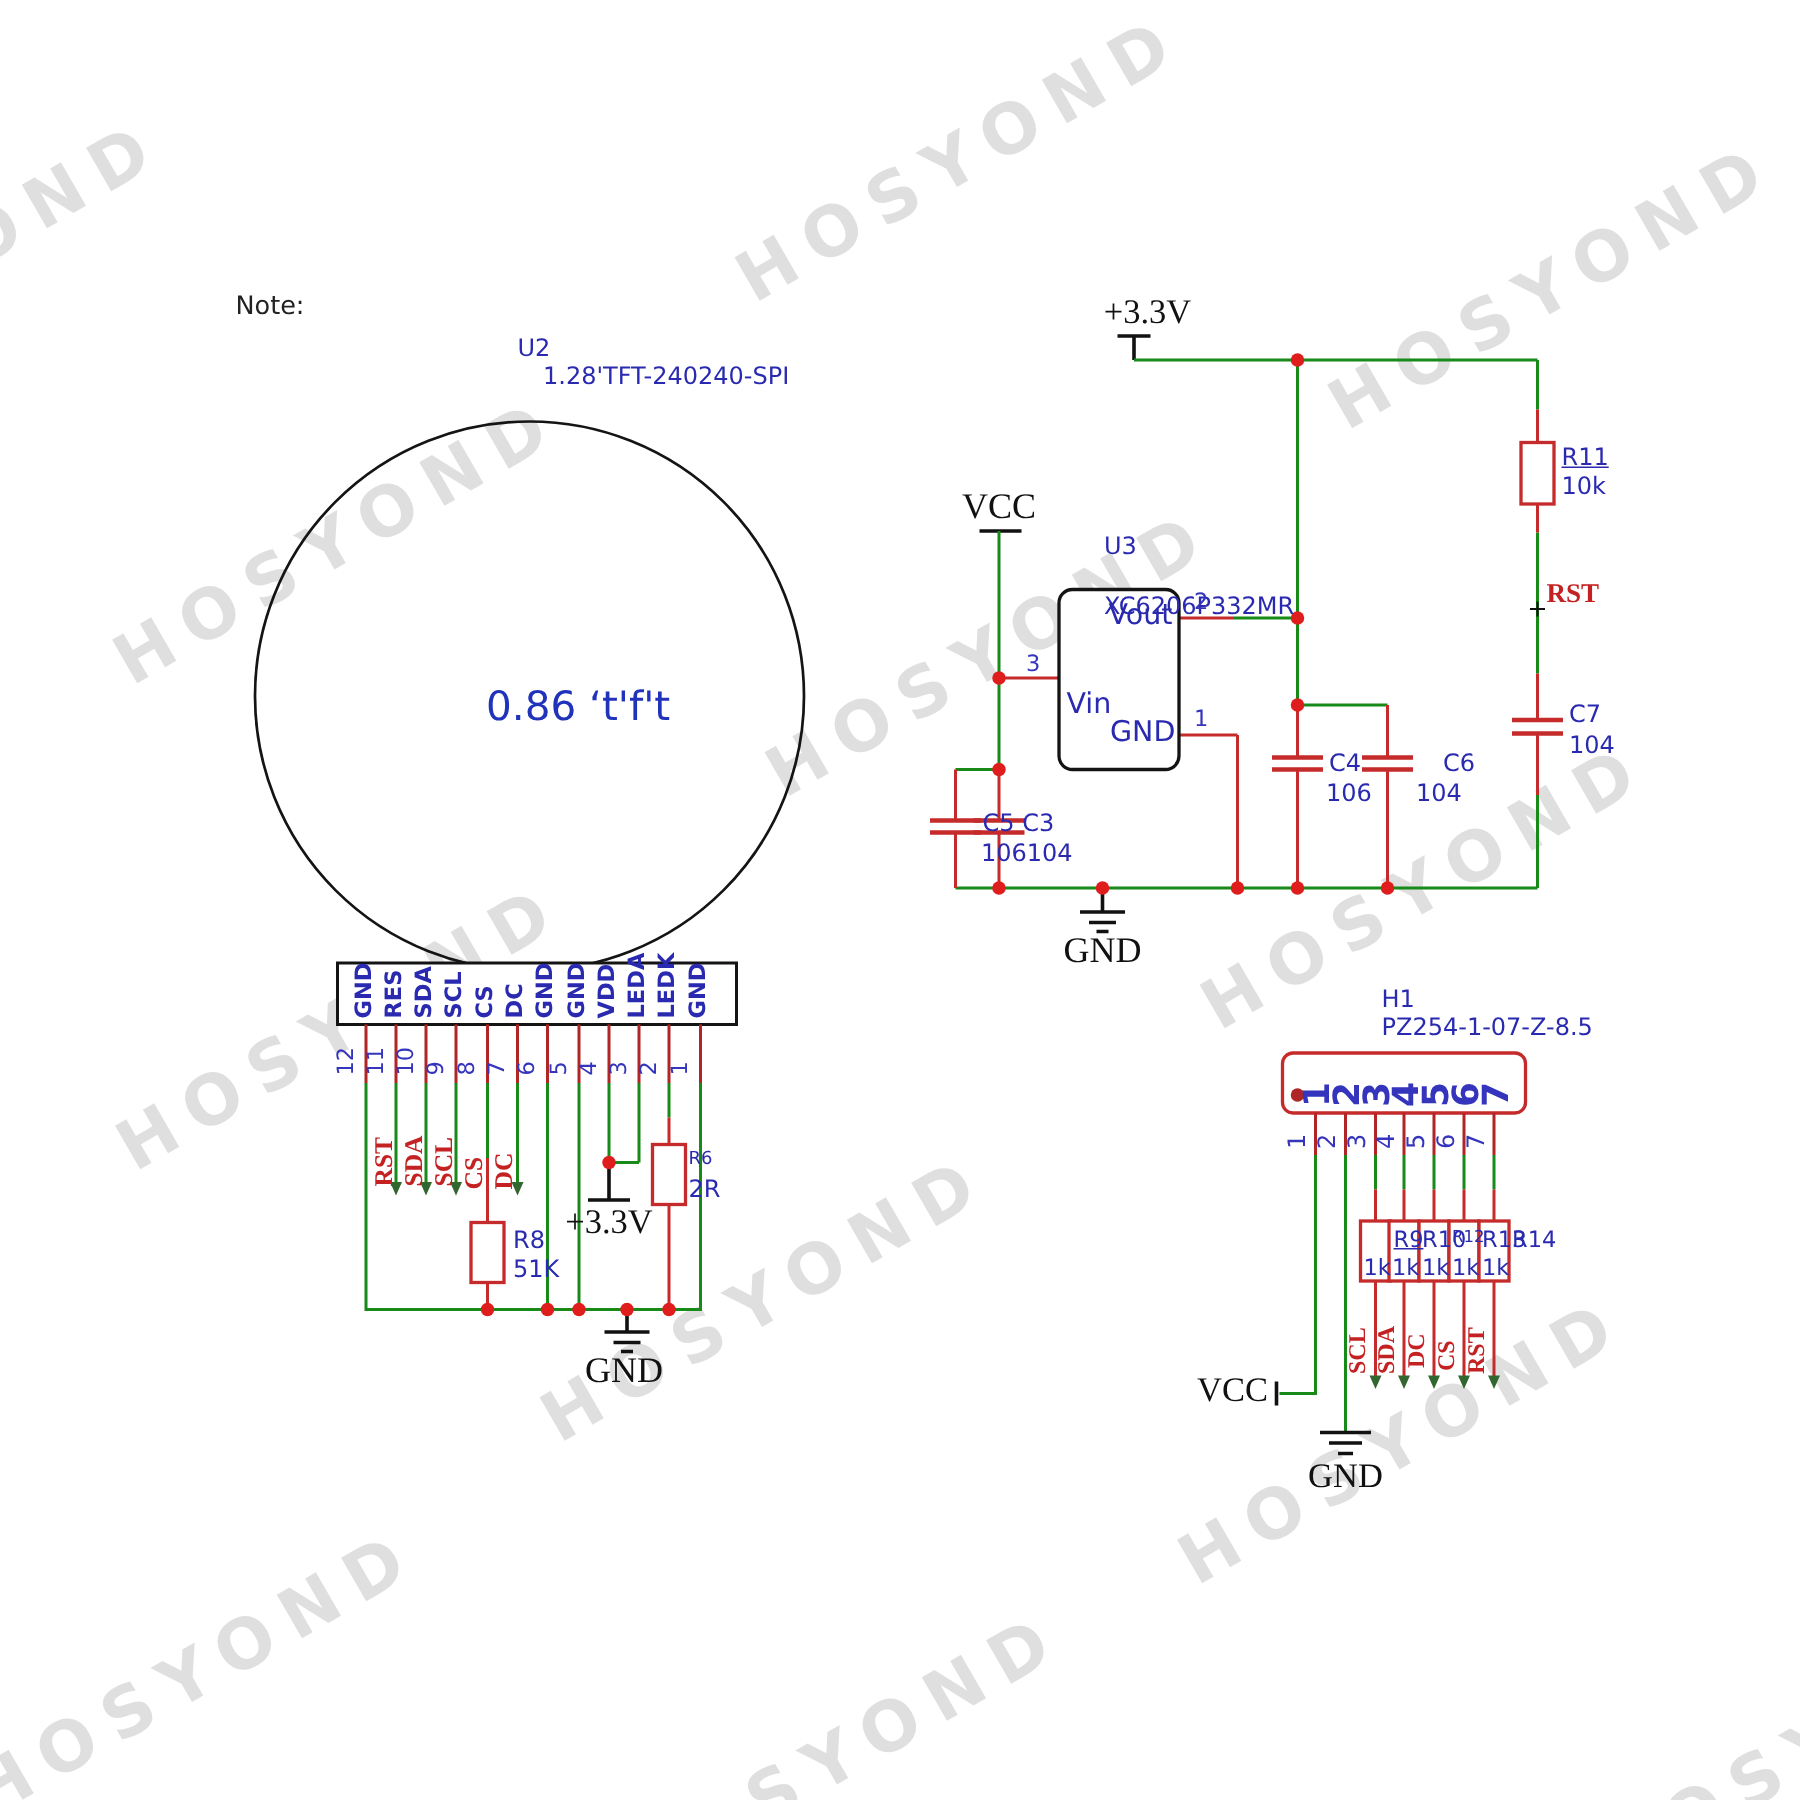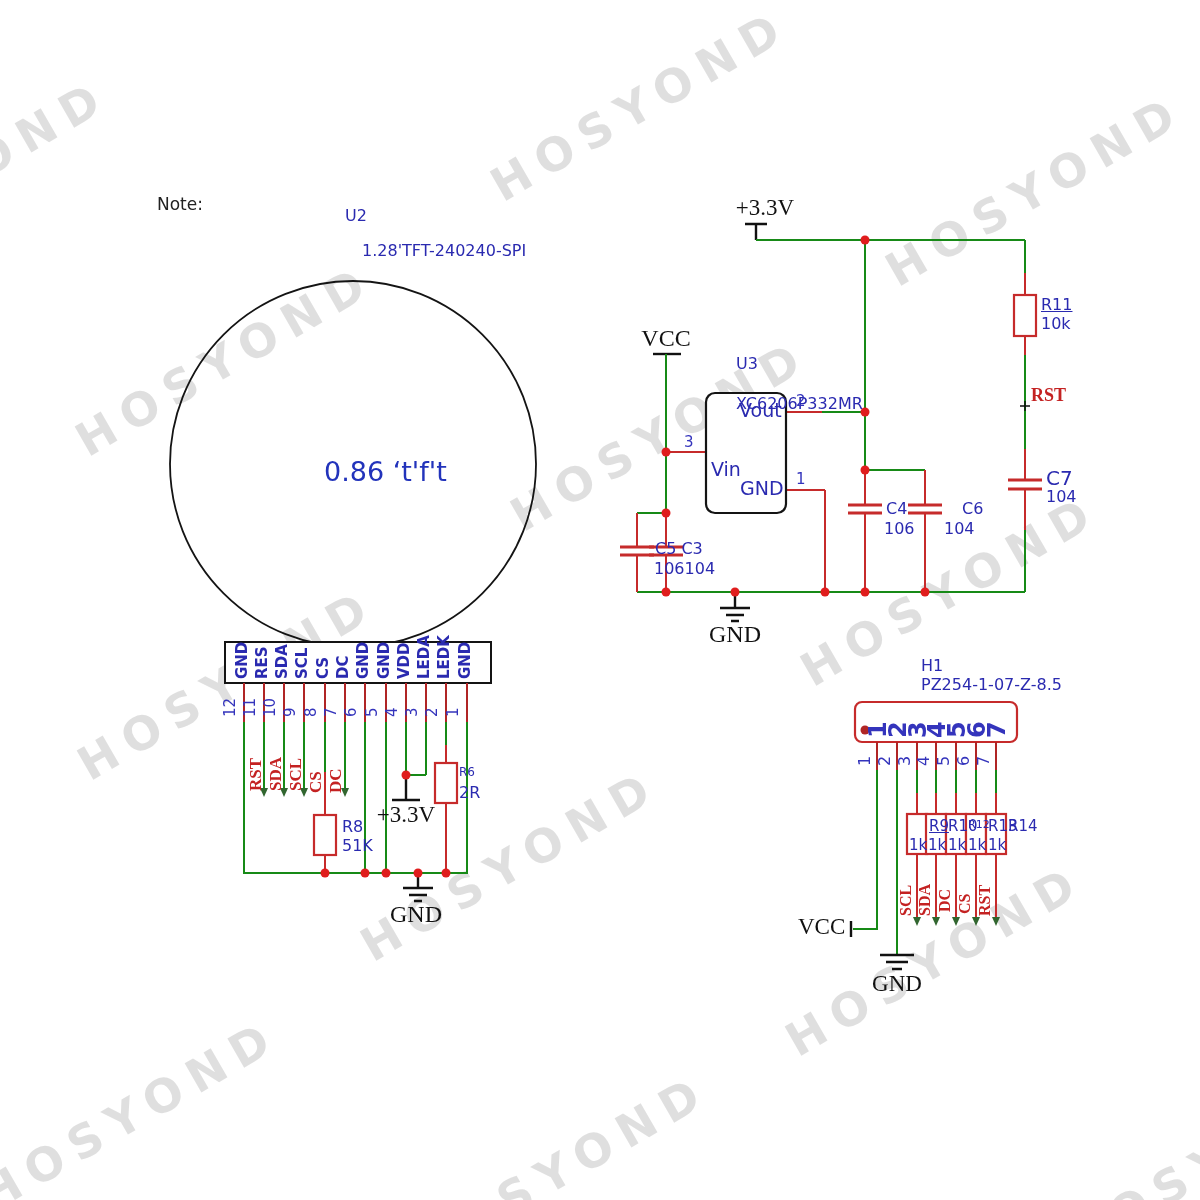--- a/index.html
+++ b/index.html
@@ -170,21 +170,21 @@
     <g stroke="#111" stroke-width="2.4">
       <path d="M851 921V937"></path>
     </g>
     <g stroke="#111" stroke-width="2.4">
       <path d="M880 955H914M886 962H908M892 969H902"></path>
     </g>
   </svg>
 
   <span class="t" style="left:157px;top:196px;font-size:17px;color:#222;">Note:</span>
 
-  <span class="t blue" style="left:345px;top:208px;font-size:16px;">U2</span>
+  <span class="t blue" style="left:345px;top:224px;font-size:16px;">U2</span>
   <span class="t blue" style="left:362px;top:243px;font-size:16px;">1.28'TFT-240240-SPI</span>
   <span class="t" style="left:324px;top:458px;font-size:27px;color:#2233bb;">0.86 ‘t'f't</span>
 
   <span class="t blue b vtext" style="left:235px;top:679px;font-size:15px;">GND</span>
   <span class="t blue b vtext" style="left:255px;top:679px;font-size:15px;">RES</span>
   <span class="t blue b vtext" style="left:275px;top:679px;font-size:15px;">SDA</span>
   <span class="t blue b vtext" style="left:295px;top:679px;font-size:15px;">SCL</span>
   <span class="t blue b vtext" style="left:316px;top:679px;font-size:15px;">CS</span>
   <span class="t blue b vtext" style="left:336px;top:679px;font-size:15px;">DC</span>
   <span class="t blue b vtext" style="left:356px;top:679px;font-size:15px;">GND</span>
@@ -233,21 +233,21 @@
   <span class="t pnum" style="left:796px;top:472px;font-size:15px;">1</span>
   <span class="t blue" style="left:1041px;top:297px;font-size:16px;text-decoration:underline;">R11</span>
   <span class="t blue" style="left:1041px;top:316px;font-size:16px;">10k</span>
   <span class="t netred" style="left:1031px;top:386px;font-size:18px;">RST</span>
   <span class="t blue" style="left:655px;top:541px;font-size:16px;">C5 C3</span>
   <span class="t blue" style="left:654px;top:561px;font-size:16px;">106104</span>
   <span class="t blue" style="left:886px;top:501px;font-size:16px;">C4</span>
   <span class="t blue" style="left:884px;top:521px;font-size:16px;">106</span>
   <span class="t blue" style="left:946px;top:501px;font-size:16px;margin-left:16px;">C6</span>
   <span class="t blue" style="left:944px;top:521px;font-size:16px;">104</span>
-  <span class="t blue" style="left:1046px;top:468px;font-size:20px;">C7</span>
+  <span class="t blue" style="left:1046px;top:468px;font-size:16px;">C7</span>
   <span class="t blue" style="left:1046px;top:489px;font-size:16px;">104</span>
   <span class="t pwr ctr" style="left:735px;top:622px;font-size:24px;">GND</span>
 
   <span class="t blue" style="left:921px;top:658px;font-size:16px;">H1</span>
   <span class="t blue" style="left:921px;top:677px;font-size:16px;">PZ254-1-07-Z-8.5</span>
 
   <span class="t pnum b vtext" style="left:866px;top:738px;font-size:24px;">1</span>
   <span class="t pnum b vtext" style="left:886px;top:738px;font-size:24px;">2</span>
   <span class="t pnum b vtext" style="left:906px;top:738px;font-size:24px;">3</span>
   <span class="t pnum b vtext" style="left:925px;top:738px;font-size:24px;">4</span>

